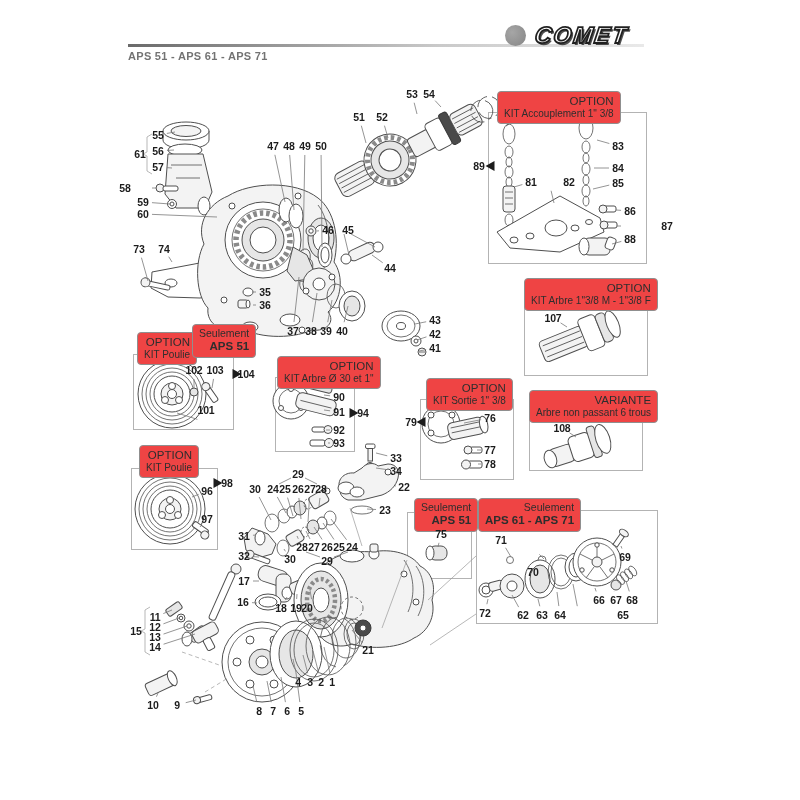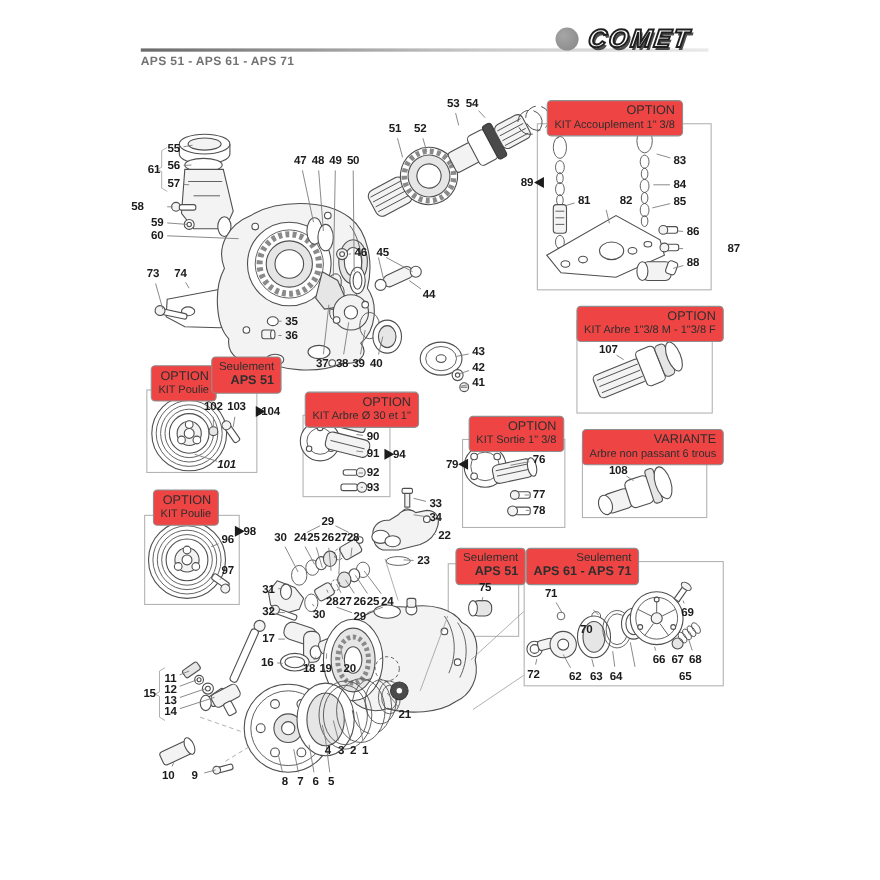--- a/index.html
+++ b/index.html
@@ -627,21 +627,21 @@
         <div class="callout" style="left: 153px; top: 705px;">10</div>
         <div class="callout" style="left: 155px; top: 617px;">11</div>
         <div class="callout" style="left: 155px; top: 627px;">12</div>
         <div class="callout" style="left: 155px; top: 637px;">13</div>
         <div class="callout" style="left: 155px; top: 647px;">14</div>
         <div class="callout" style="left: 136px; top: 631px;">15</div>
         <div class="callout" style="left: 243px; top: 602px;">16</div>
         <div class="callout" style="left: 244px; top: 581px;">17</div>
         <div class="callout" style="left: 281px; top: 608px;">18</div>
         <div class="callout" style="left: 296px; top: 608px;">19</div>
-        <div class="callout" style="left: 318px; top: 608px;">20</div>
+        <div class="callout" style="left: 307px; top: 608px;">20</div>
         <div class="callout" style="left: 368px; top: 650px;">21</div>
         <div class="callout" style="left: 404px; top: 487px;">22</div>
         <div class="callout" style="left: 385px; top: 510px;">23</div>
         <div class="callout" style="left: 273px; top: 489px;">24</div>
         <div class="callout" style="left: 285px; top: 489px;">25</div>
         <div class="callout" style="left: 298px; top: 489px;">26</div>
         <div class="callout" style="left: 310px; top: 489px;">27</div>
         <div class="callout" style="left: 321px; top: 489px;">28</div>
         <div class="callout" style="left: 298px; top: 474px;">29</div>
         <div class="callout" style="left: 255px; top: 489px;">30</div>
@@ -711,21 +711,21 @@
         <div class="callout" style="left: 630px; top: 239px;">88</div>
         <div class="callout" style="left: 479px; top: 166px;">89</div>
         <div class="callout" style="left: 339px; top: 397px;">90</div>
         <div class="callout" style="left: 339px; top: 412px;">91</div>
         <div class="callout" style="left: 339px; top: 430px;">92</div>
         <div class="callout" style="left: 339px; top: 443px;">93</div>
         <div class="callout" style="left: 363px; top: 413px;">94</div>
         <div class="callout" style="left: 207px; top: 491px;">96</div>
         <div class="callout" style="left: 207px; top: 519px;">97</div>
         <div class="callout" style="left: 227px; top: 483px;">98</div>
-        <div class="callout" style="left: 206px; top: 422px; font-style: italic;">101</div>
+        <div class="callout" style="left: 206px; top: 410px;">101</div>
         <div class="callout" style="left: 194px; top: 370px;">102</div>
         <div class="callout" style="left: 215px; top: 370px;">103</div>
         <div class="callout" style="left: 246px; top: 374px;">104</div>
         <div class="callout" style="left: 553px; top: 318px;">107</div>
         <div class="callout" style="left: 562px; top: 428px;">108</div>
         <div class="tri left" style="left: 490px; top: 166px;"></div>
         <div class="tri left" style="left: 421px; top: 422px;"></div>
         <div class="tri right" style="left: 354px; top: 413px;"></div>
         <div class="tri right" style="left: 218px; top: 483px;"></div>
         <div class="tri right" style="left: 237px; top: 374px;"></div>

